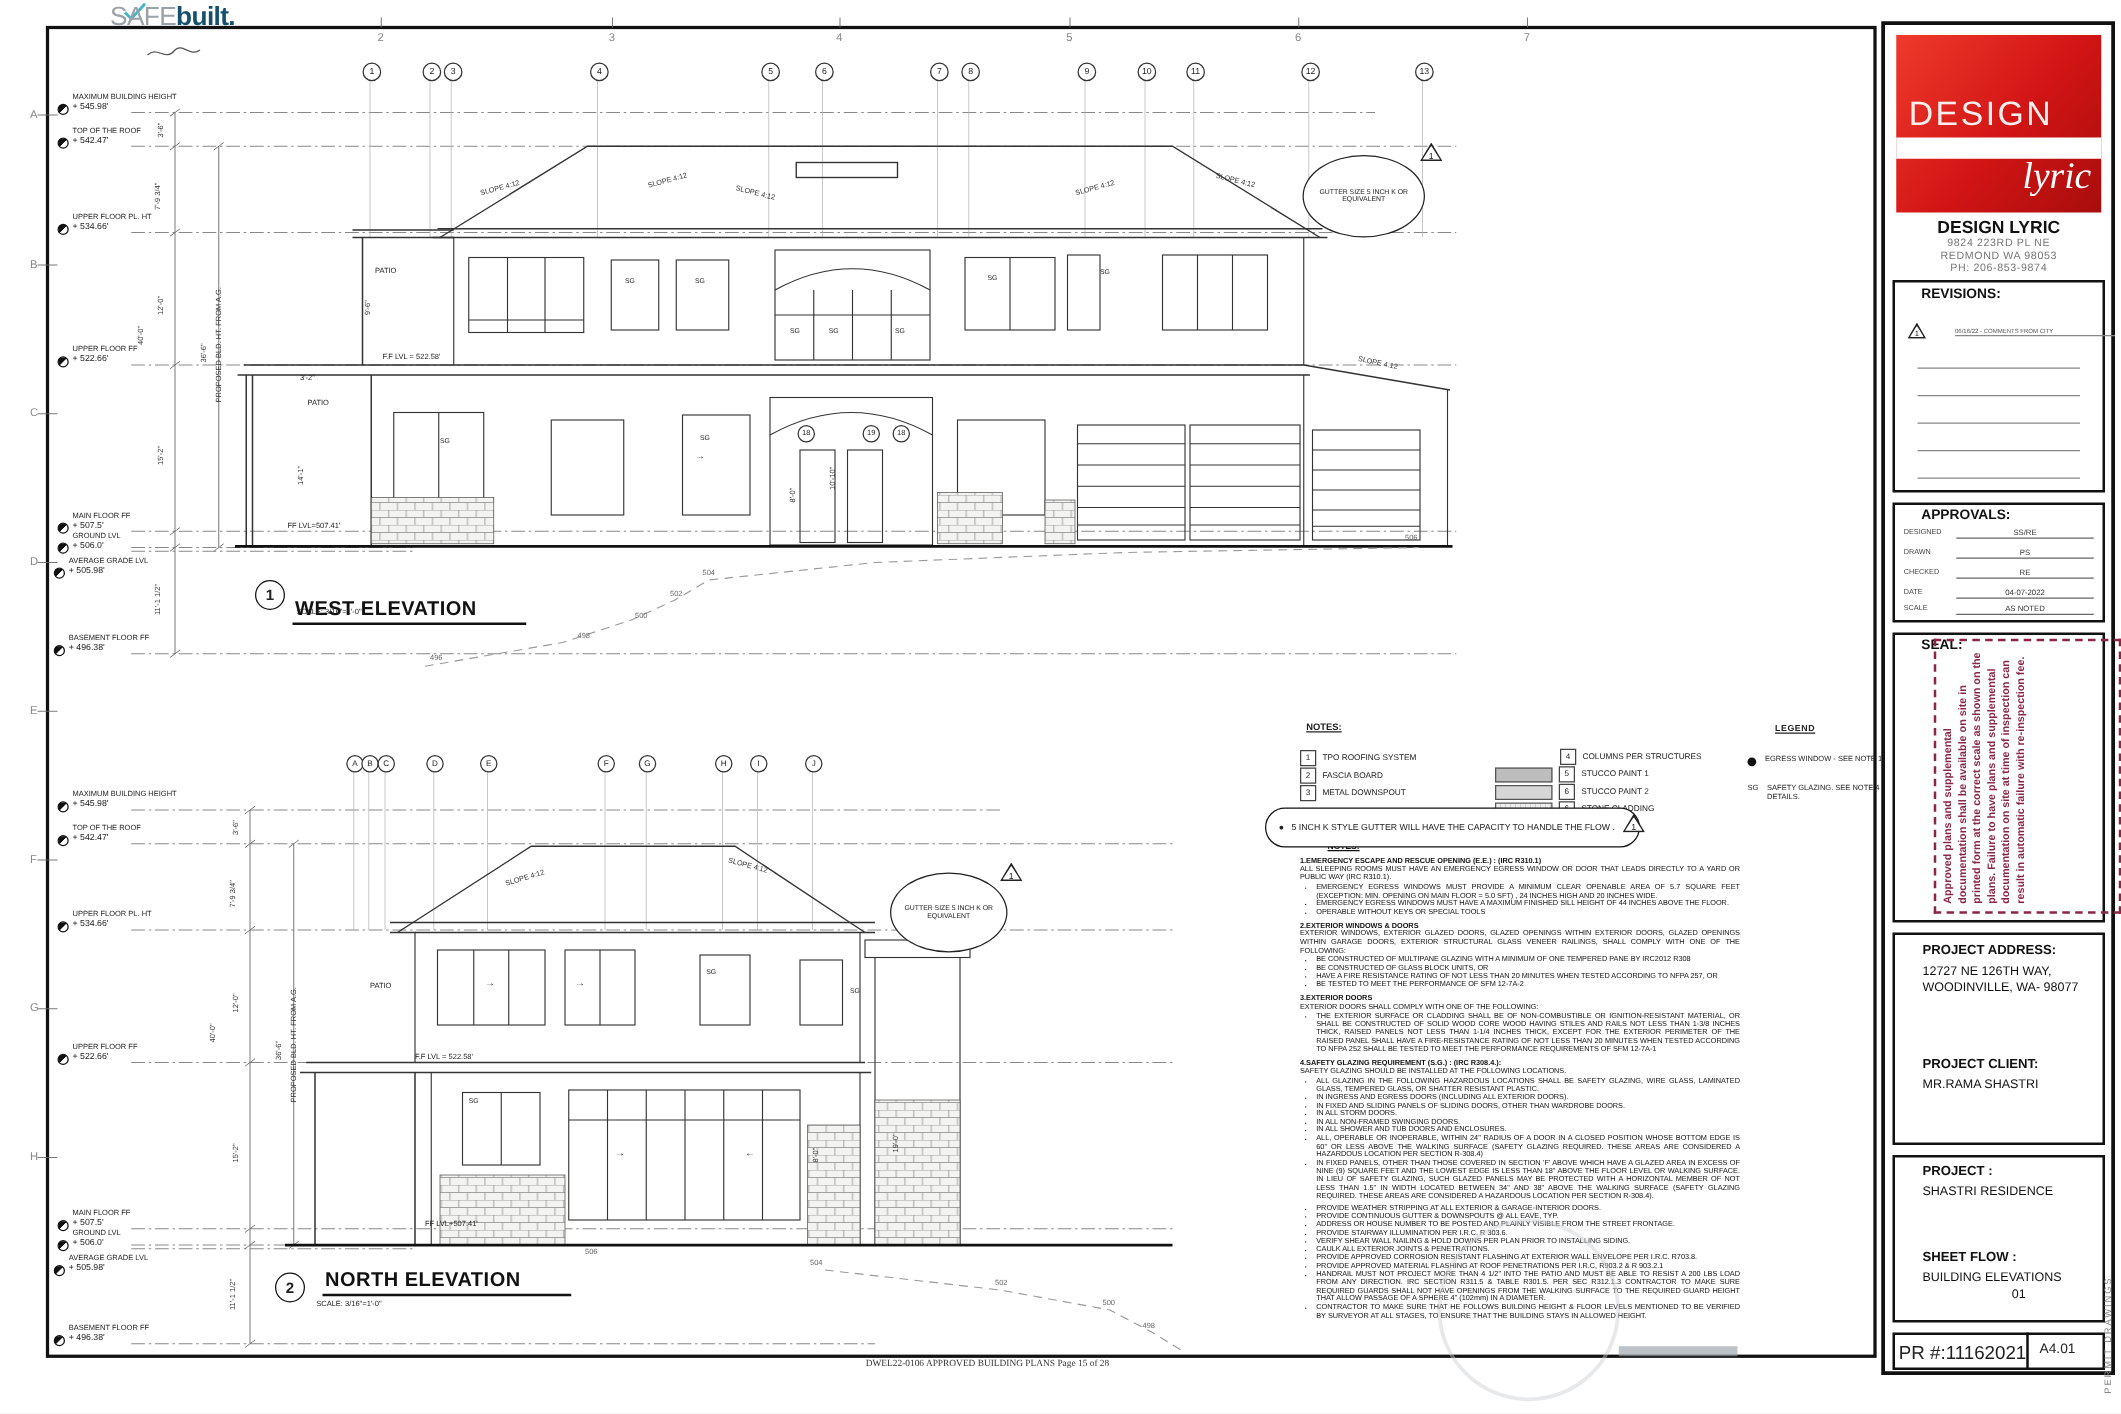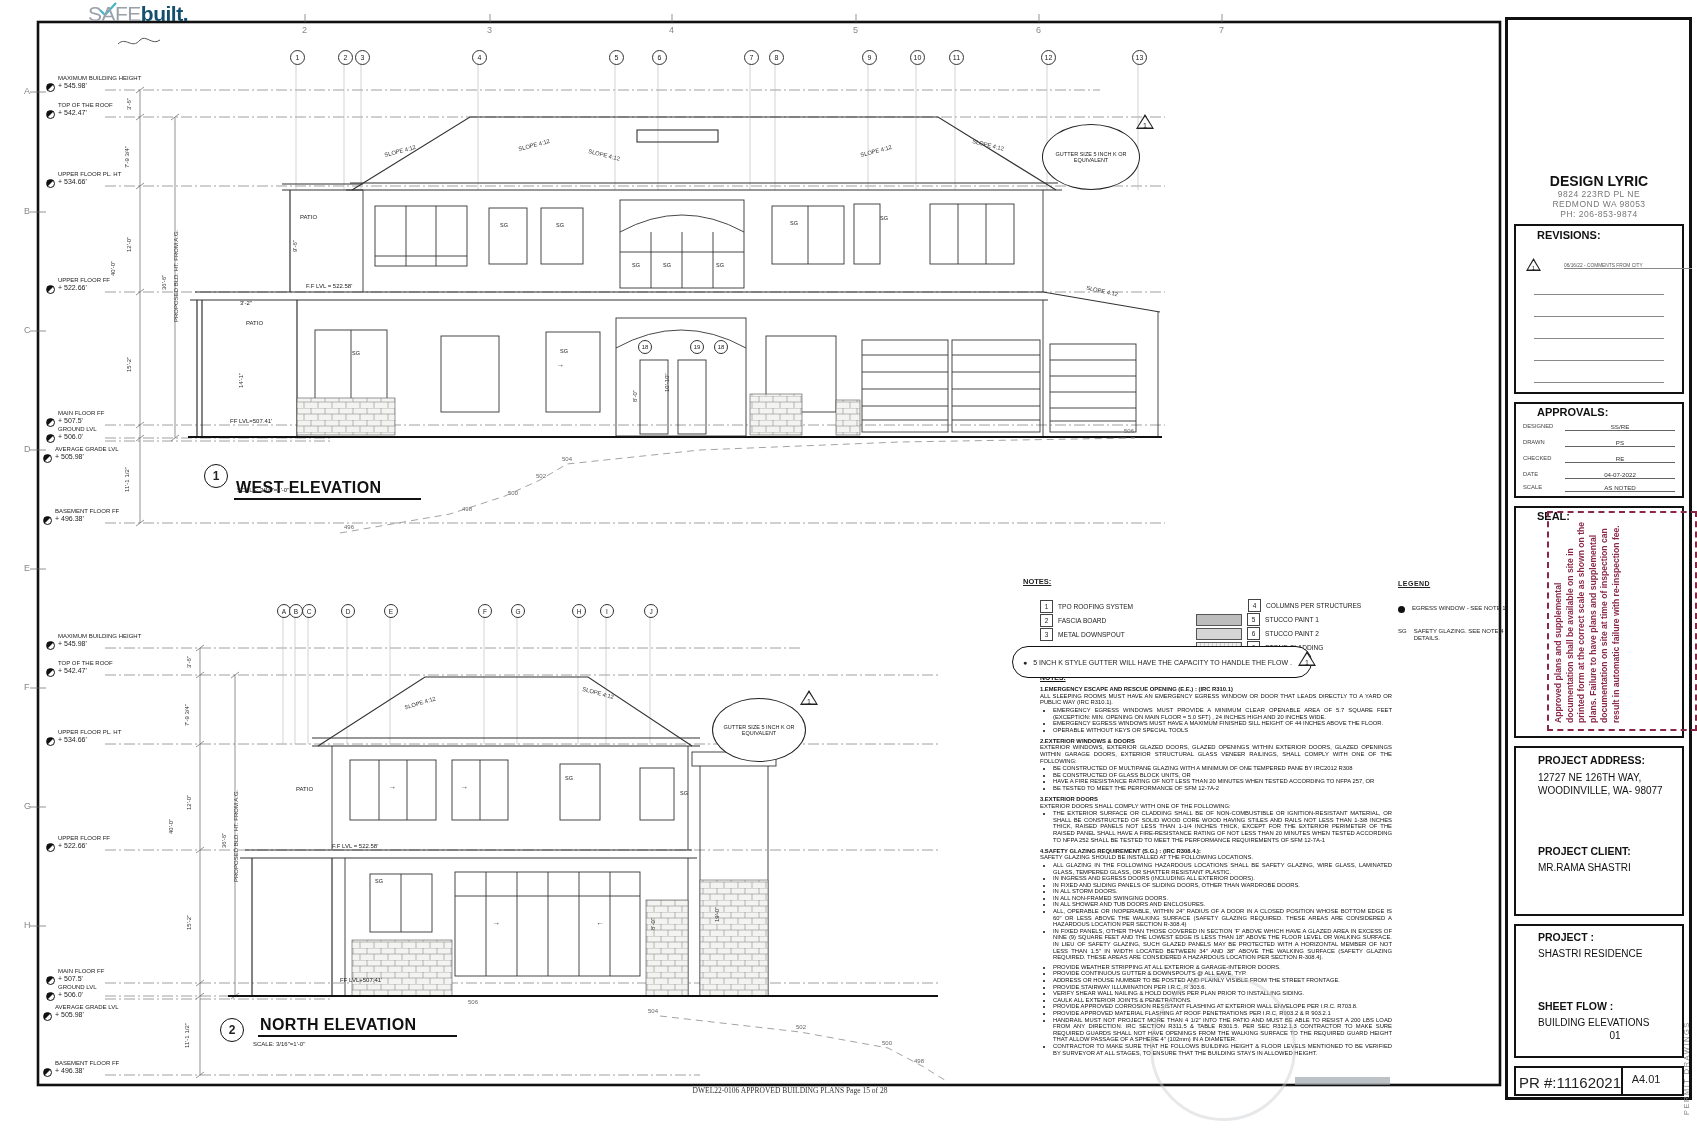--- a/index.html
+++ b/index.html
@@ -52,21 +52,21 @@
   .sb .s1{color:#9ba1a8;}
   .sb .s2{color:#14506e;font-weight:bold;}
   
   .kb{display:inline-flex;width:11px;height:11px;border:1px solid #444;font-size:6.5px;
       align-items:center;justify-content:center;background:#fff;flex:none;}
   .keyrow{position:absolute;display:flex;align-items:center;gap:5px;font-size:6.6px;white-space:nowrap;}
   .sw{width:44px;height:10px;border:1px solid #555;flex:none;}
   .sw.s1{background:#bdbdbd;}
   .sw.s2{background:#d6d6d6;}
   .sw.stone{background:repeating-linear-gradient(90deg,#efefef 0 3px,#cfcfcf 3px 4px);}
-  .undert{font-weight:bold;text-decoration:underline;}
+  .undert{font-weight:bold;text-decoration:underline;margin-left:22px;}
   .legrow{position:absolute;display:flex;gap:7px;font-size:6px;width:120px;line-height:1.2;}
   .ldot{width:7px;height:7px;background:#111;border-radius:50%;flex:none;margin-top:1px;}
   
   .notes{position:absolute;left:1040px;top:674px;width:352px;font-size:5.85px;line-height:1.13;color:#111;text-align:justify;}
   .notes .nh{font-weight:bold;margin-top:4.5px;}
   .notes ul{margin:1px 0 2px 13px;padding:0;}
   .notes li{margin:0;}
   
   .tb{position:absolute;left:1505px;top:17px;width:187px;height:1083px;border:3px solid #111;background:#fff;box-sizing:border-box;}
   .tbox{position:absolute;border:2px solid #111;background:#fff;box-sizing:border-box;}
@@ -573,20 +573,25 @@
       <li>CAULK ALL EXTERIOR JOINTS &amp; PENETRATIONS.</li>
       <li>PROVIDE APPROVED CORROSION RESISTANT FLASHING AT EXTERIOR WALL ENVELOPE PER I.R.C. R703.8.</li>
       <li>PROVIDE APPROVED MATERIAL FLASHING AT ROOF PENETRATIONS PER I.R.C, R903.2 &amp; R 903.2.1</li>
       <li>HANDRAIL MUST NOT PROJECT MORE THAN 4 1/2" INTO THE PATIO AND MUST BE ABLE TO RESIST A 200 LBS LOAD FROM ANY DIRECTION. IRC SECTION R311.5 &amp; TABLE R301.5. PER SEC R312.1.3 CONTRACTOR TO MAKE SURE REQUIRED GUARDS SHALL NOT HAVE OPENINGS FROM THE WALKING SURFACE TO THE REQUIRED GUARD HEIGHT THAT ALLOW PASSAGE OF A SPHERE 4" (102mm) IN A DIAMETER.</li>
       <li>CONTRACTOR TO MAKE SURE THAT HE FOLLOWS BUILDING HEIGHT &amp; FLOOR LEVELS MENTIONED TO BE VERIFIED BY SURVEYOR AT ALL STAGES, TO ENSURE THAT THE BUILDING STAYS IN ALLOWED HEIGHT.</li>
     </ul>
   </div>
 
   <div class="tb"></div>
 
+  <div class="logo">
+    <span class="ld">DESIGN</span>
+    <span class="band"></span>
+    <span class="ly">lyric</span>
+  </div>
   <div class="firm-name">DESIGN LYRIC</div>
   <div class="firm-adr" style="top:189px">9824 223RD PL NE</div>
   <div class="firm-adr" style="top:199px">REDMOND WA 98053</div>
   <div class="firm-adr" style="top:209px">PH: 206-853-9874</div>
 
   <div class="tbox" style="left:1514px;top:224px;width:170px;height:170px"></div>
   <span class="abs tbt" style="left:1521px;top:229px">REVISIONS:</span>
   <div class="warn" style="left:1526px;top:258px;width:15px;height:13px">
     <span class="w1"></span>
       <span class="w2"></span>

